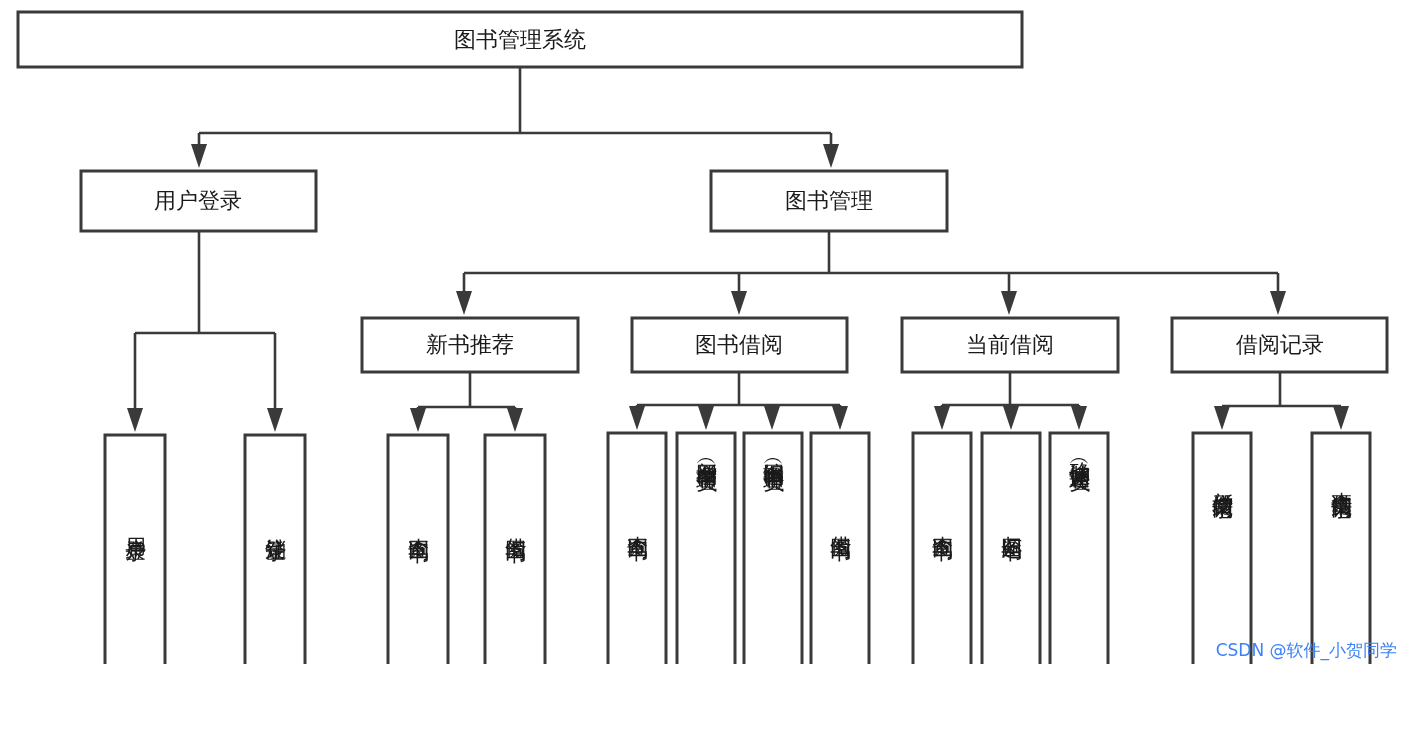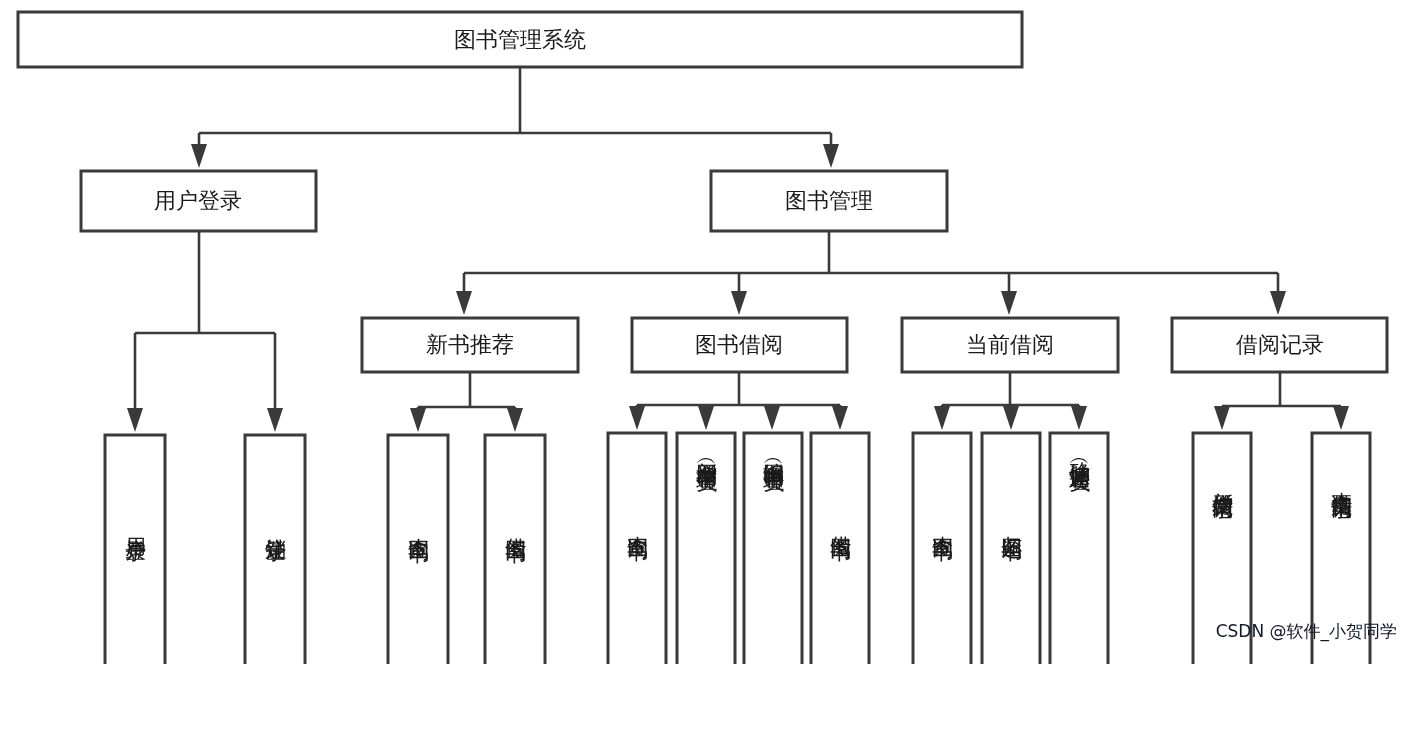--- a/index.html
+++ b/index.html
@@ -68,24 +68,24 @@
     font-size: 21px;
     line-height: 1.02;
     letter-spacing: 1.5px;
     color: #1a1a1a;
     white-space: nowrap;
     text-align: left;
   }
   .watermark {
     position: absolute;
     right: 8px;
-    bottom: 21px;
+    bottom: 2px;
     font-family: "DejaVu Sans", "Liberation Sans", sans-serif;
     font-size: 17px;
-    color: #0f172a;
+    color: #3b82f6;
     white-space: nowrap;
     pointer-events: none;
   }
 </style>
 </head>
 <body>
 
 <div id="diagram-root">
 
   <svg id="flowchart" viewBox="0 0 1405 747" xmlns="http://www.w3.org/2000/svg">

